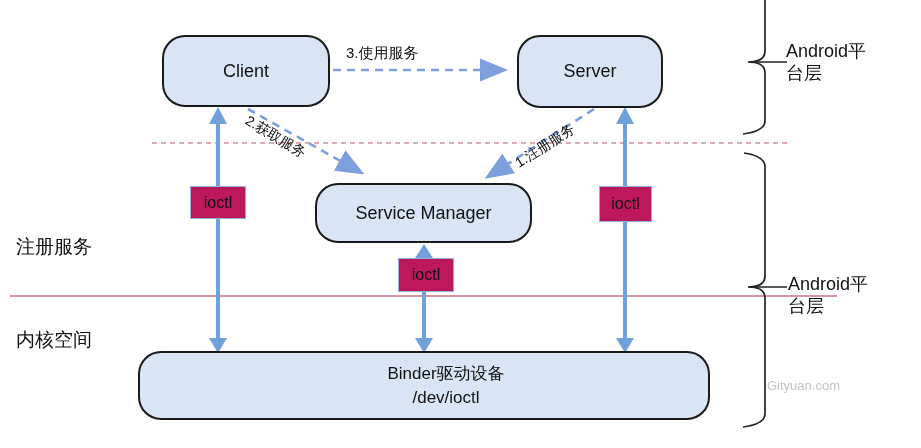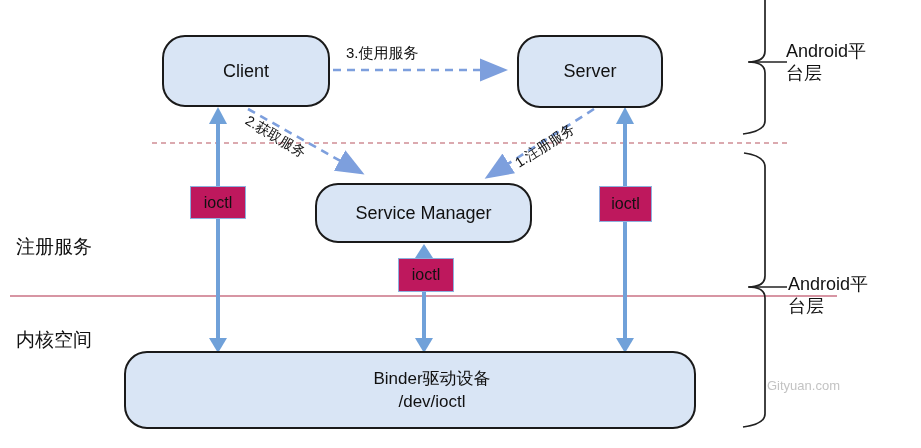--- a/index.html
+++ b/index.html
@@ -87,21 +87,21 @@
   </div>
 
   <div class="node" id="server-node" style="left:517px;top:35px;width:146px;height:73px;">
     <span>Server</span>
   </div>
 
   <div class="node" id="service-manager-node" style="left:315px;top:183px;width:217px;height:60px;text-align:center;">
     <span>Service Manager</span>
   </div>
 
-  <div class="node" id="binder-node" style="left:124px;top:351px;width:572px;height:78px;padding-left:44px;">
+  <div class="node" id="binder-node" style="left:138px;top:351px;width:572px;height:69px;padding-left:44px;">
     <span class="ln">Binder驱动设备</span>
     <span class="ln">/dev/ioctl</span>
   </div>
 
   <div class="ioctl" style="left:190px;top:186px;width:56px;height:33px;">
     <span>ioctl</span>
   </div>
   <div class="ioctl" style="left:398px;top:258px;width:56px;height:34px;">
     <span>ioctl</span>
   </div>

